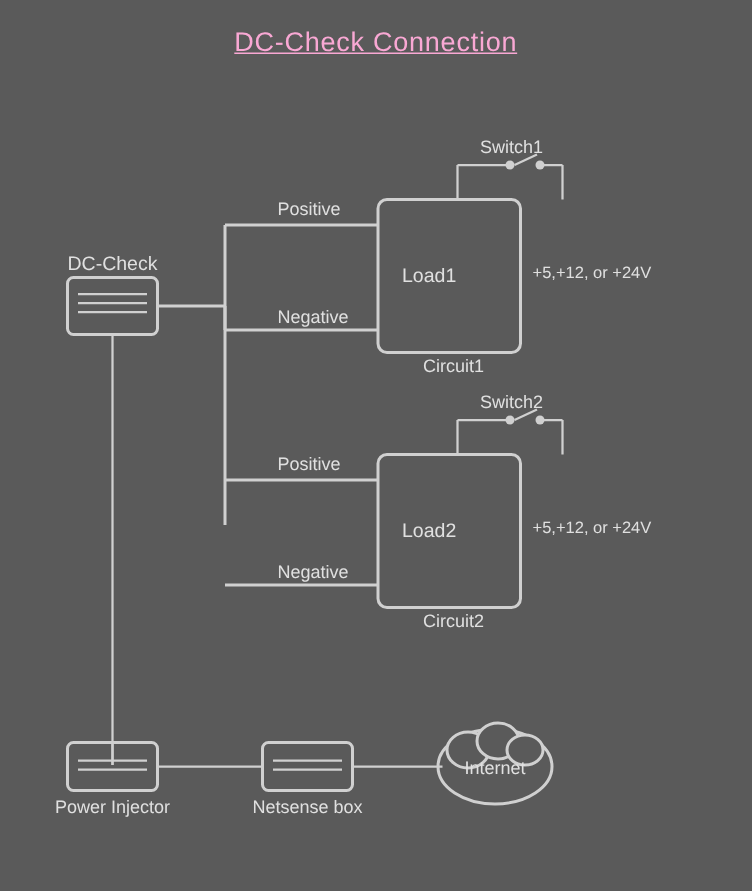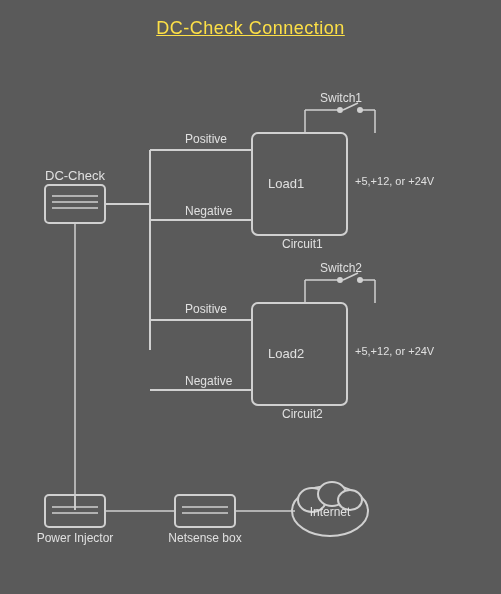--- a/index.html
+++ b/index.html
@@ -13,21 +13,21 @@
       position: relative;
     }
     .diagram-container {
       width: 501px;
       height: 594px;
       position: relative;
     }
     .title {
       text-align: center;
       font-size: 18px;
-      color: #fde047;
+      color: #f9a8d4;
       padding-top: 18px;
       text-decoration: underline;
       letter-spacing: 0.5px;
     }
     svg.main-svg {
       position: absolute;
       top: 0; left: 0;
       width: 501px;
       height: 594px;
     }

